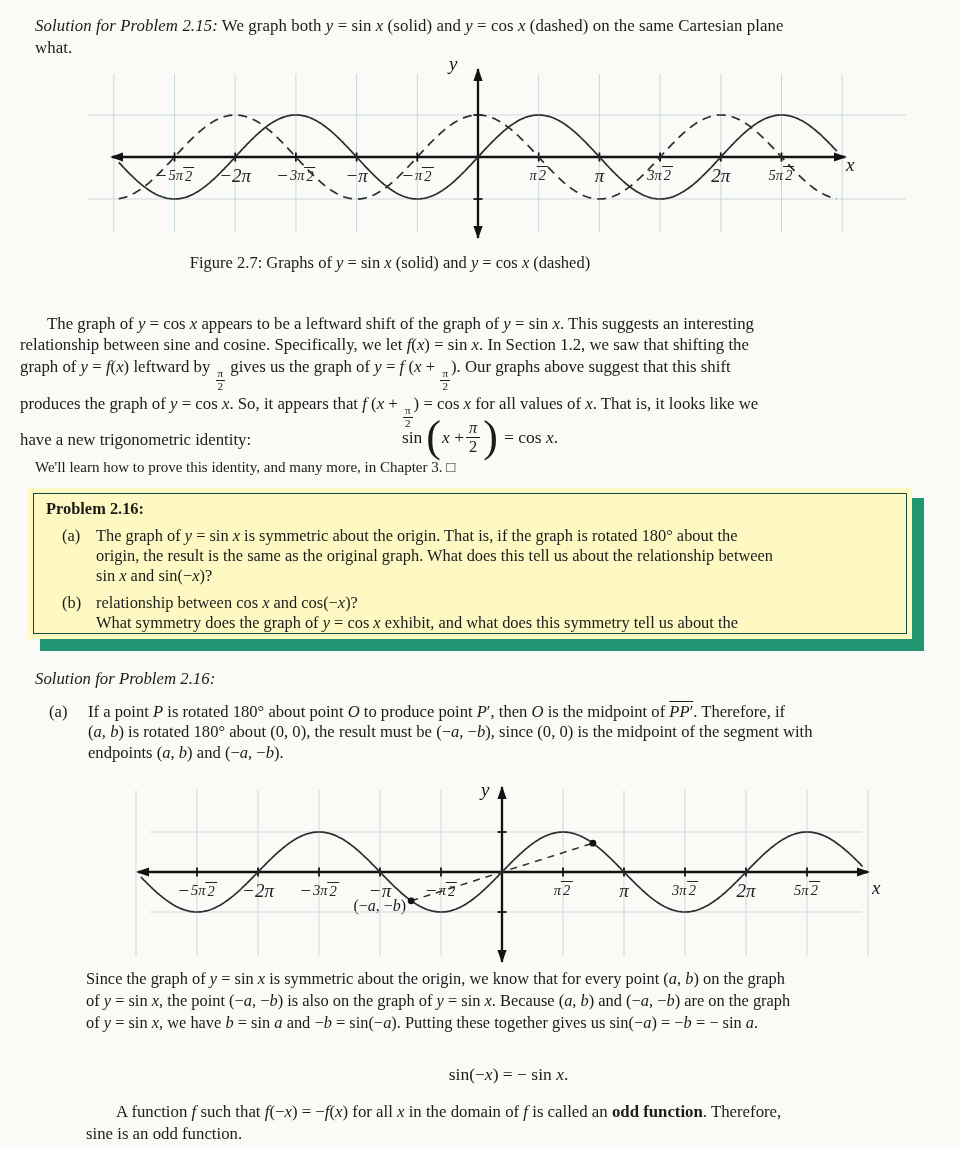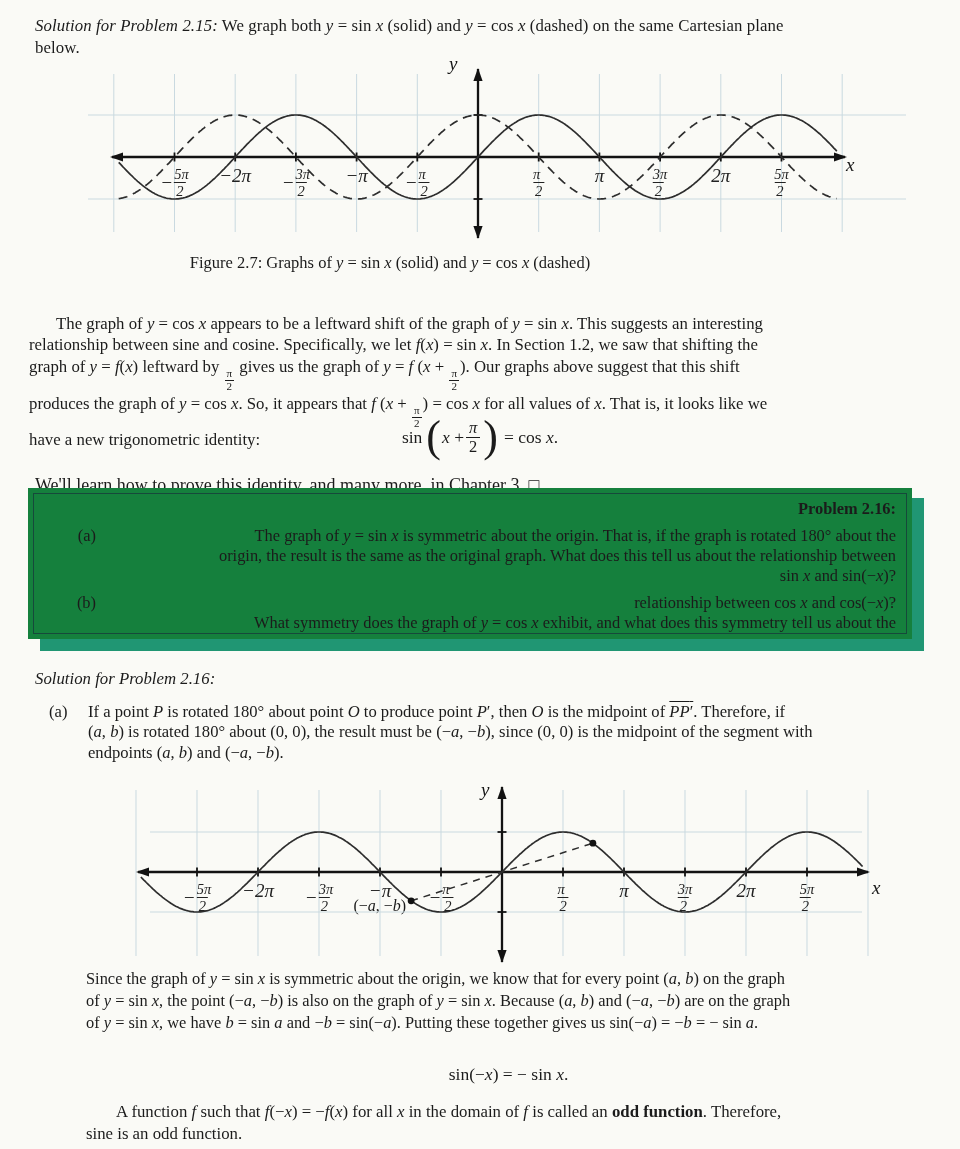--- a/index.html
+++ b/index.html
@@ -10,23 +10,23 @@
   i{font-style:italic;}
   b{font-weight:bold;margin-top:32px;}
   .ol{text-decoration:overline;}
   .ifrac{display:inline-flex;flex-direction:column;align-items:center;vertical-align:-0.5em;
          line-height:1.05;font-size:0.66em;margin:0 1px;}
   .ifrac .fn{padding:0 2px;}
   .ifrac .fd{border-top:1px solid #1b1b1b;padding:0 2px;}
   
   #intro{top:15px;left:35px;width:893px;font-size:16.8px;line-height:22px;letter-spacing:.1px;}
   #caption1{top:253px;left:0;width:780px;text-align:center;font-size:16.5px;}
-  #para1{top:313px;left:29px;width:893px;font-size:16.8px;line-height:21.4px;}
+  #para1{top:313px;left:20px;width:893px;font-size:16.8px;line-height:21.4px;}
   #para1 .tline:first-child{text-indent:27px;}
-  #para2{top:475px;left:35px;width:893px;font-size:18px;}
+  #para2{top:459px;left:35px;width:893px;font-size:15px;}
   #para3{top:968px;left:86px;width:845px;font-size:16.4px;line-height:21.8px;}
   #para4{top:1101px;left:86px;width:845px;font-size:16.8px;line-height:21.5px;}
   #para4 .tline:first-child{text-indent:30px;}
   
   .eq{display:flex;justify-content:center;align-items:center;font-size:17.5px;}
   #eq1{top:414px;left:35px;width:890px;height:46px;}
   .bp{font-size:44px;font-weight:300;line-height:.85;transform:scaleY(1.02);margin:0 1px;}
   .dfrac{display:inline-flex;flex-direction:column;align-items:center;font-size:16.5px;
          line-height:1.08;margin:0 2px;font-style:italic;}
   .dfrac .fd{border-top:1.2px solid #1b1b1b;padding:0 3px;font-style:normal;}
@@ -47,35 +47,35 @@
   #sol-a{top:702px;left:49px;width:876px;font-size:16.6px;line-height:20.4px;}
   #sol-a .item{margin-top:0;}
   #sol-a .ilabel{flex:0 0 39px;}
   
   .figure{position:absolute;left:0;width:960px;}
   #fig1{top:56px;height:192px;}
   #fig2{top:778px;height:188px;}
   .figure svg{position:absolute;left:0;top:0;}
   .tick{position:absolute;transform:translateX(-50%);display:flex;align-items:center;
         justify-content:center;font-style:italic;font-size:19px;line-height:1;color:#222;}
-  .tick .tfrac{display:inline-flex;flex-direction:column;align-items:flex-start;
+  .tick .tfrac{display:inline-flex;flex-direction:row;align-items:center;
                font-size:14.5px;line-height:1.12;}
   .tick .td{border-top:1.1px solid #222;padding:0 2px;}
   .tick .tneg{margin-right:1px;}
   .axlabel{position:absolute;font-style:italic;font-size:19px;line-height:1;color:#161616;}
   .annlabel{position:absolute;font-size:16px;white-space:nowrap;transform:translateX(-100%);}
 </style>
 </head>
 <body>
 
 <div class="page">
 
   <div class="abs" id="intro">
       <div class="tline"><i>Solution for Problem 2.15:</i> We graph both <i>y</i> = sin <i>x</i> (solid) and <i>y</i> = cos <i>x</i> (dashed) on the same Cartesian plane</div>
-      <div class="tline">below.</div>
+      <div class="tline">what.</div>
     </div>
 
   <div class="figure" id="fig1">
       <svg width="960" height="192" viewBox="0 0 960 192">
         <line x1="113.79999999999995" y1="18" x2="113.79999999999995" y2="176" stroke="#c9d9e0" stroke-width="1"></line>
         <line x1="174.5" y1="18" x2="174.5" y2="176" stroke="#c9d9e0" stroke-width="1"></line>
         <line x1="235.2" y1="18" x2="235.2" y2="176" stroke="#c9d9e0" stroke-width="1"></line>
         <line x1="295.9" y1="18" x2="295.9" y2="176" stroke="#c9d9e0" stroke-width="1"></line>
         <line x1="356.6" y1="18" x2="356.6" y2="176" stroke="#c9d9e0" stroke-width="1"></line>
         <line x1="417.3" y1="18" x2="417.3" y2="176" stroke="#c9d9e0" stroke-width="1"></line>
@@ -184,21 +184,21 @@
     </span>
     <span class="bp">)</span>
     <span class="tail">= cos <i>x</i>.</span>
   </div>
 
   <div class="abs" id="para2">
       <div class="tline">We'll learn how to prove this identity, and many more, in Chapter 3. □</div>
     </div>
 
   <div class="abs" id="pbox-shadow" style="background: rgb(32, 150, 115);"></div>
-  <div class="abs" id="pbox" style="background: #15803d; text-align: right;">
+  <div class="abs" id="pbox" style="background: #fef9c3;">
     <div id="pbox-inner" style="border-color: rgb(22, 73, 59);">
       <div class="ptitle">Problem 2.16:</div>
       <div>
           <div class="item">
             <span class="ilabel">(a)</span>
             <div class="ibody">
               <div class="tline">The graph of <i>y</i> = sin <i>x</i> is symmetric about the origin. That is, if the graph is rotated 180° about the</div>
               <div class="tline">origin, the result is the same as the original graph. What does this tell us about the relationship between</div>
               <div class="tline">sin <i>x</i> and sin(−<i>x</i>)?</div>
             </div>

